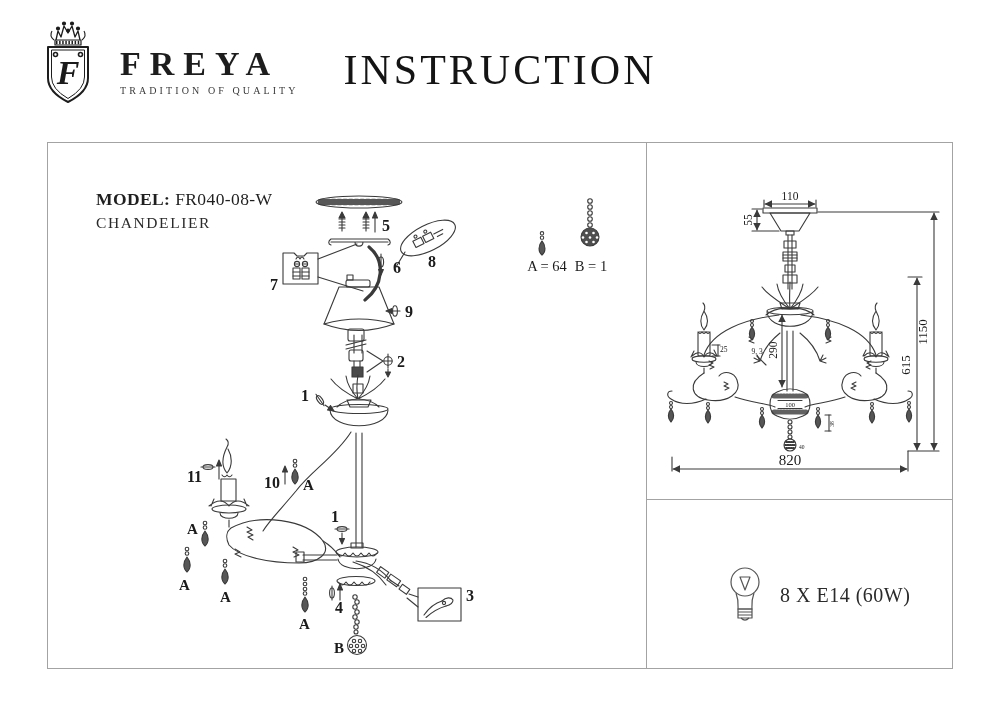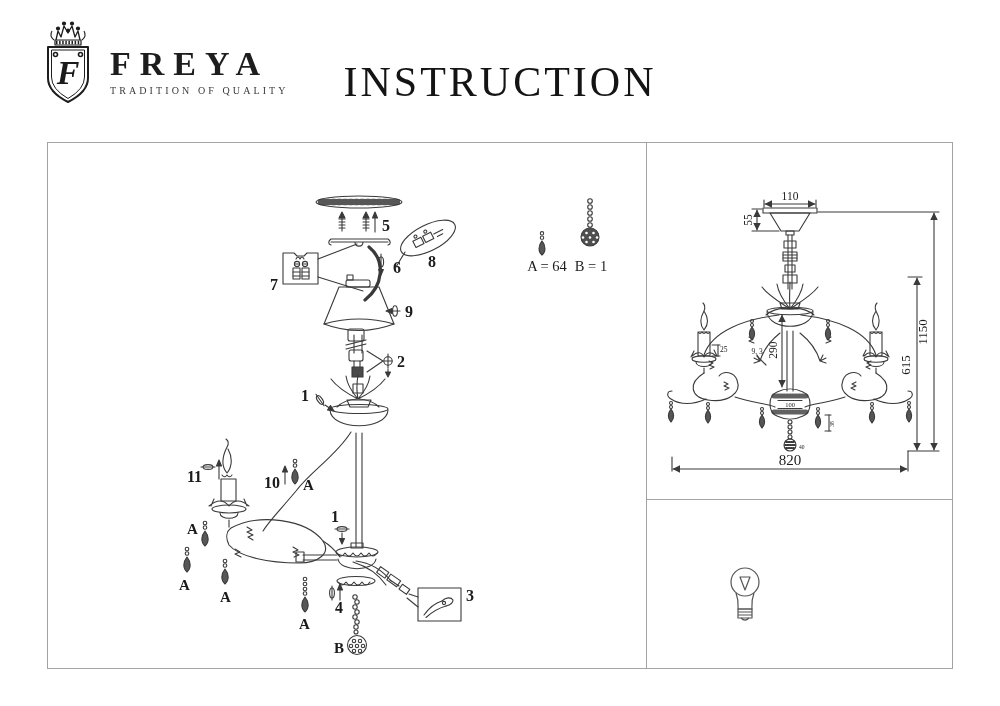--- a/index.html
+++ b/index.html
@@ -1,24 +1,24 @@
 <!DOCTYPE html>
 <html><head>
 <meta charset="utf-8">
 <style>
   html,body{margin:0;padding:0;background:#fff;}
   .page{position:relative;width:1000px;height:706px;background:#ffffff;overflow:hidden;
         font-family:"Liberation Serif",serif;color:#1c1c1c;}
   
   .logo{position:absolute;left:40px;top:20px;display:flex;align-items:flex-start;}
   .crest{display:block;}
-  .brand{margin-left:14px;padding-top:27px;}
+  .brand{margin-left:24px;padding-top:27px;}
   .brand-name{font-size:34px;font-weight:bold;letter-spacing:9px;color:#1d1d1d;line-height:1;}
   .tagline{font-size:10px;letter-spacing:3.1px;color:#3a3a3a;margin-top:4px;}
-  .title{position:absolute;top:58px;left:0;width:100%;text-align:center;
+  .title{position:absolute;top:46px;left:0;width:100%;text-align:center;
          font-size:42px;letter-spacing:3px;font-weight:400;color:#141414;}
   
   .frame{position:absolute;left:47px;top:142px;width:906px;height:527px;
          border:1px solid #a3a3a3;box-sizing:border-box;background:#fff;}
   .vdiv{position:absolute;left:598px;top:0;bottom:0;width:1px;background:#a3a3a3;}
   .hdiv{position:absolute;left:598px;top:356px;right:0;height:1px;background:#a3a3a3;}
   .model{position:absolute;left:48px;top:44px;line-height:1.4;}
   .model-line1{font-size:17.5px;letter-spacing:0.4px;color:#1f1f1f;}
   .model-label{font-weight:bold;}
   .model-type{font-size:15.5px;letter-spacing:1.6px;color:#2a2a2a;}
@@ -333,20 +333,27 @@
       <text class="ab" x="302" y="489">A</text>
       <text class="ab" x="186" y="533">A</text>
       <text class="ab" x="178" y="589">A</text>
       <text class="ab" x="219" y="601">A</text>
       <text class="ab" x="298" y="628">A</text>
       <text class="ab" x="333" y="652">B</text>
       <text class="cnt" x="546" y="270" text-anchor="middle">A = 64</text>
       <text class="cnt" x="590" y="270" text-anchor="middle">B = 1</text>
     </svg>
 
+    <div class="model">
+      <div class="model-line1">
+        <span class="model-label">MODEL:</span>
+        <span>FR040-08-W</span>
+      </div>
+      <div class="model-type">CHANDELIER</div>
+    </div>
 
     <svg class="dims" width="306" height="356" viewBox="646 142 306 356">
       <defs>
         <marker id="ar" viewBox="0 0 8 8" refX="7.5" refY="4" markerWidth="7" markerHeight="7" orient="auto-start-reverse">
           <path d="M0,0 L8,4 L0,8 z" fill="#3a3a3a"></path>
         </marker>
         <g id="dropB">
           <circle cx="0" cy="-6" r="1.5" fill="none"></circle>
           <circle cx="0" cy="-2" r="1.5" fill="none"></circle>
           <path d="M0,0 C-3.5,4 -3.5,9.5 0,13 C3.5,9.5 3.5,4 0,0 Z" fill="#565656"></path>
@@ -491,15 +498,16 @@
       <svg class="bulb" width="34" height="58" viewBox="0 0 34 58">
         <g stroke="#555" fill="none" stroke-width="1.2" stroke-linejoin="round">
           <circle cx="17" cy="16" r="14"></circle>
           <path d="M12,11 L22,11 L17,24 Z"></path>
           <path d="M8,27 C11,35 10,40 10,43 L24,43 C24,40 23,35 26,27"></path>
           <rect x="10" y="43" width="14" height="9"></rect>
           <path d="M10,46 h14 M10,49 h14"></path>
           <path d="M13,52 q4,4 8,0"></path>
         </g>
       </svg>
+      <div class="bulb-spec">8 X E14 (60W)</div>
     </div>
   </div>
 </div>
 
 </body></html>

